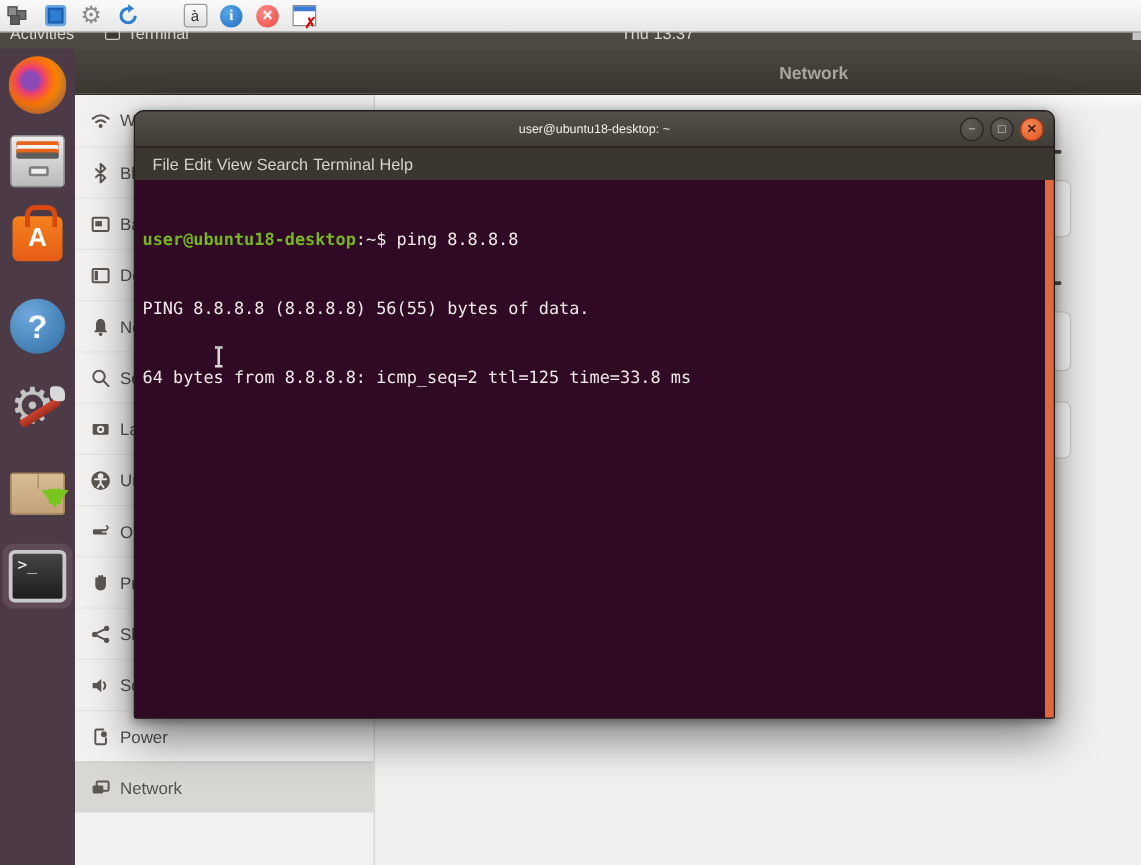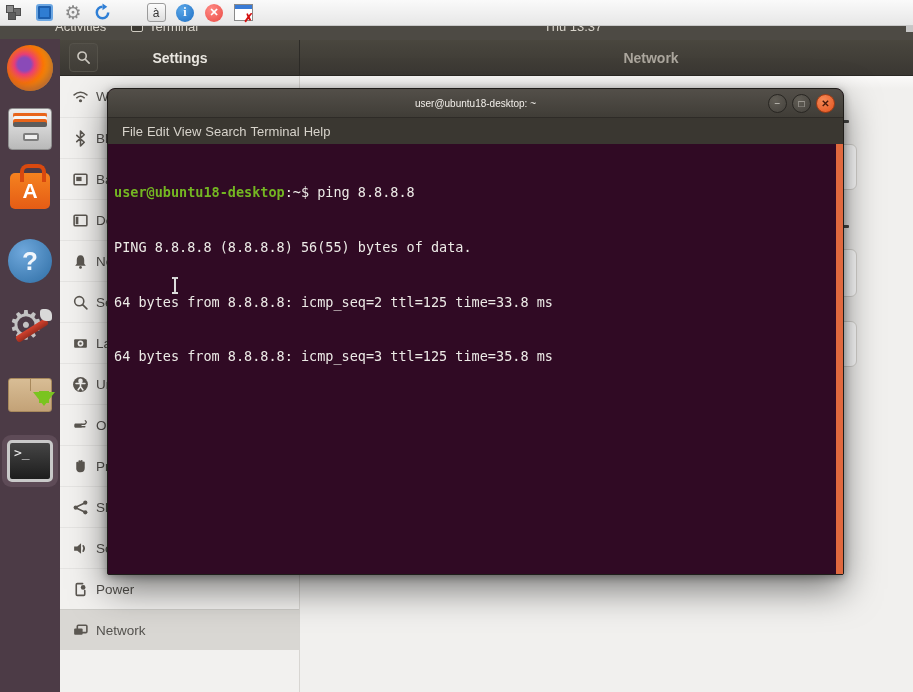--- a/index.html
+++ b/index.html
@@ -27,21 +27,21 @@
          color:#fff;font-size:12px;font-weight:bold;display:flex;align-items:center;justify-content:center;font-family:"Liberation Serif",serif;}
   .closec{width:18px;height:18px;border-radius:50%;background:radial-gradient(circle at 35% 30%,#ff8a84,#ea4a44);
           color:#fff;font-size:11px;font-weight:bold;display:flex;align-items:center;justify-content:center;}
   .winx{width:19px;height:17px;background:#fff;border:1px solid #8a8a8a;position:relative;}
   .winx .tb{position:absolute;left:0;top:0;right:0;height:4px;background:#3a7bd5;}
   .winx .rx{position:absolute;right:-2px;bottom:-4px;color:#d41111;font-size:12px;font-weight:bold;line-height:1;}
 
   
   .topbar{position:absolute;left:0;top:13px;width:913px;height:27px;background:#4d4a44;z-index:5;
           color:#d8d4cb;font-size:13px;}
-  .topbar .item{position:absolute;top:0;height:27px;display:flex;align-items:center;gap:6px;margin-left:47px;}
+  .topbar .item{position:absolute;top:0;height:27px;display:flex;align-items:center;gap:6px;}
   .tb-act{left:8px;}
   .tb-term{left:84px;}
   .tb-term .mini{width:12px;height:10px;border:1px solid #cfcbc2;border-radius:2px;background:#3a3832;}
   .tb-clock{left:466px;width:120px;justify-content:center;}
   .corner-notch{position:absolute;right:0;top:26px;width:7px;height:6px;background:#c6c6c6;z-index:55;}
 
   
   .settings{position:absolute;left:60px;top:39px;width:853px;height:653px;z-index:2;background:#f1f0ee;}
   .headerbar{position:absolute;left:0;top:0;width:853px;height:37px;
              background:linear-gradient(#4a473f,#3a3732);border-bottom:1px solid #2b2925;}
@@ -141,29 +141,20 @@
       <span>Terminal</span>
     </div>
     <div class="item tb-clock">
       <span>Thu 13:37</span>
     </div>
   </div>
   <div class="corner-notch"></div>
 
   <div class="settings">
     <div class="headerbar">
-      <div class="hb-left">
-        <div class="hb-title">Settings</div>
-        <div class="search-btn">
-          <svg width="15" height="15" viewBox="0 0 16 16">
-            <circle cx="6.5" cy="6.5" r="4.4" fill="none" stroke="#ccc8c0" stroke-width="1.7"></circle>
-            <line x1="10" y1="10" x2="14" y2="14" stroke="#ccc8c0" stroke-width="1.7" stroke-linecap="round"></line>
-          </svg>
-        </div>
-      </div>
       <div class="hb-panel-title">Network</div>
     </div>
 
     <div class="sidebar">
       <div class="srow">
         <span class="sic">
             <svg width="17" height="17" viewBox="0 0 16 16">
               <path d="M2 6.5 Q8 1.5 14 6.5"></path>
               <path d="M4.5 9.2 Q8 6.4 11.5 9.2"></path>
               <circle class="f" cx="8" cy="12" r="1.5"></circle>
@@ -361,21 +352,20 @@
       <span>Edit</span>
       <span>View</span>
       <span>Search</span>
       <span>Terminal</span>
       <span>Help</span>
     </div>
     <div class="t-content">
       <div><span class="usr">user@ubuntu18-desktop</span><span>:~$ ping 8.8.8.8</span></div>
       <div>PING 8.8.8.8 (8.8.8.8) 56(55) bytes of data.</div>
       <div>64 bytes from 8.8.8.8: icmp_seq=2 ttl=125 time=33.8 ms</div>
-      <div>64 bytes from 8.8.8.8: icmp_seq=3 ttl=125 time=35.8 ms</div>
     </div>
     <div class="t-scroll"></div>
   </div>
 
   <div class="vmbar">
     <div class="vmic cubes">
         <i></i>
         <i></i>
         <i></i>
       </div>

